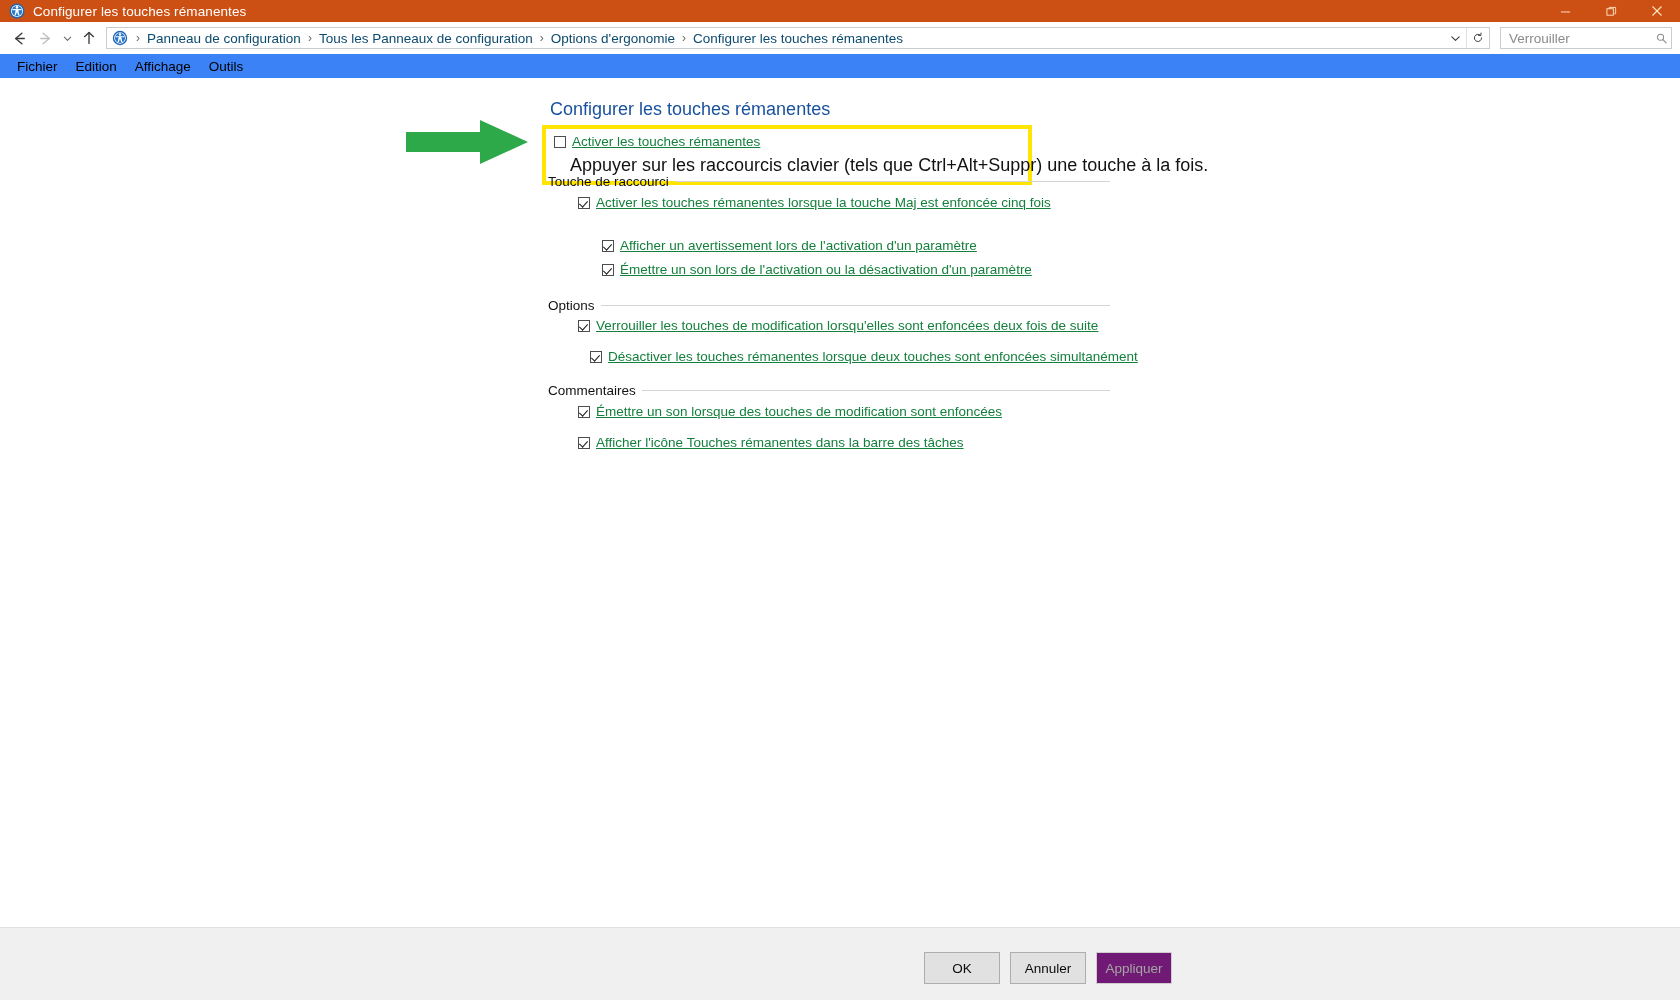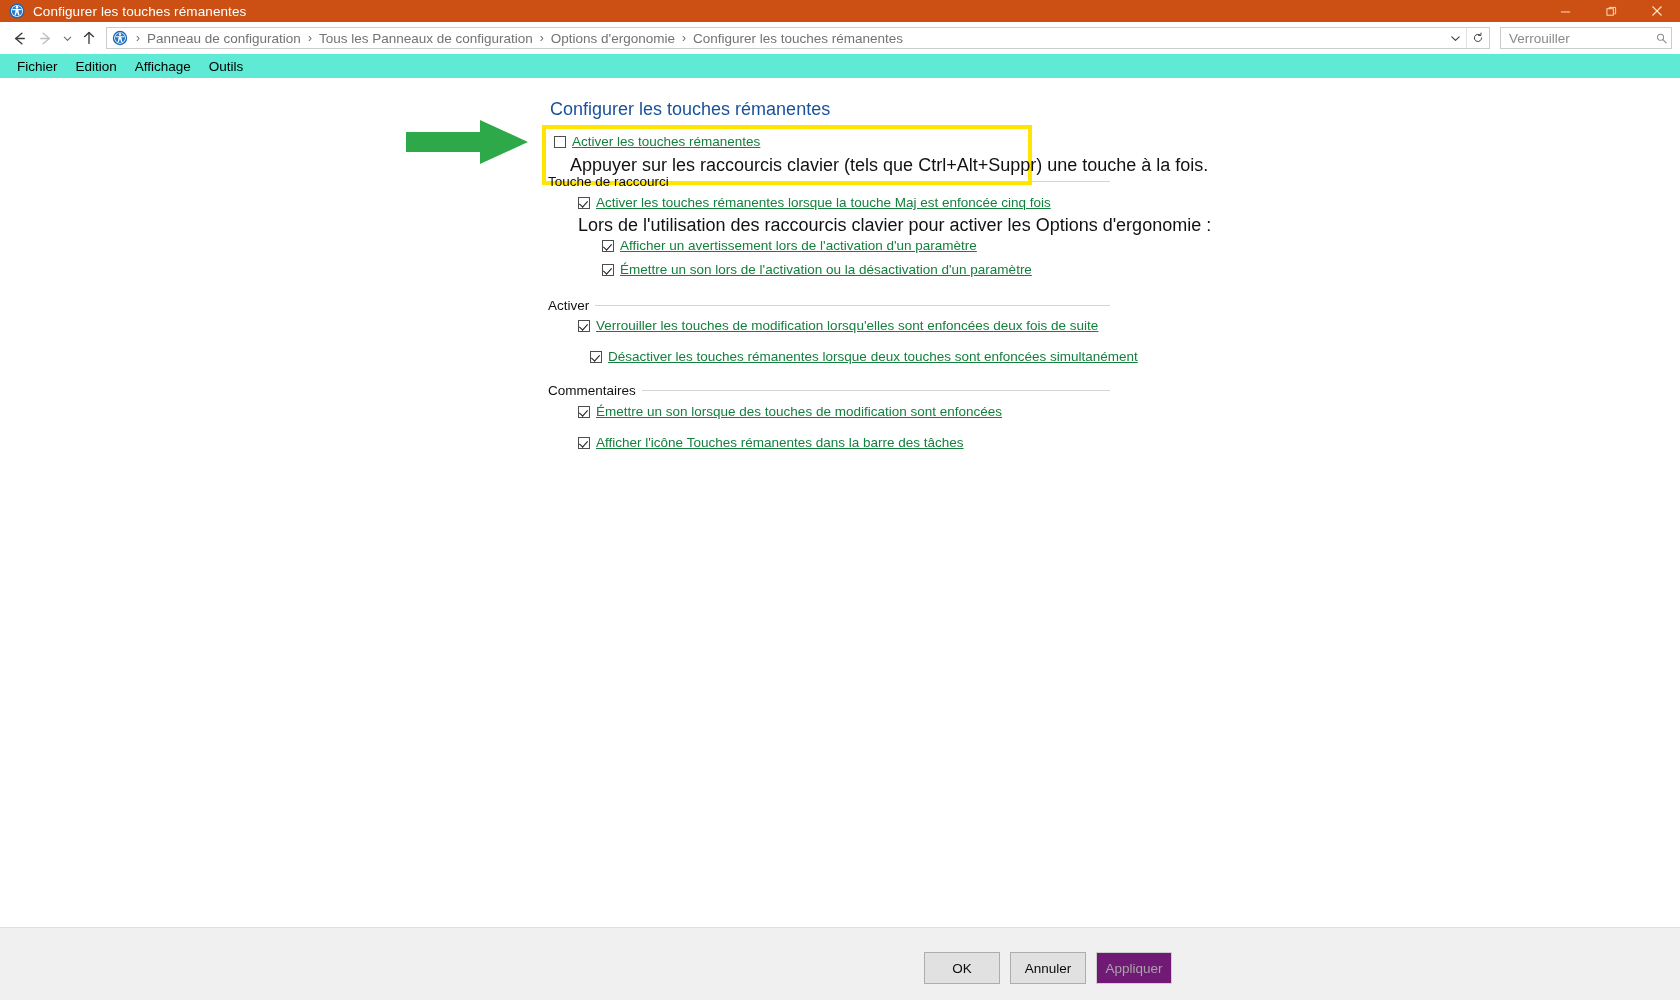--- a/index.html
+++ b/index.html
@@ -92,21 +92,21 @@
     min-width: 0;
   }
   .crumb-icon {
     width: 16px;
     height: 16px;
     margin: 0 4px 0 5px;
     flex: 0 0 auto;
   }
   .crumb {
     font-size: 13.5px;
-    color: #737373;
+    color: #0c4a6e;
     white-space: nowrap;
     padding: 0 3px;
   }
   .crumb-sep {
     color: #6d6d6d;
     font-size: 12px;
     padding: 0 4px;
     flex: 0 0 auto;
   }
   .crumb-spacer { flex: 1 1 auto; }
@@ -146,21 +146,21 @@
     justify-content: center;
     flex: 0 0 auto;
   }
 
   
   .menubar {
     height: 24px;
     display: flex;
     align-items: center;
     padding-left: 8px;
-    background: #5eead4;
+    background: #3b82f6;
   }
   .menu-item {
     font-size: 13.5px;
     color: #000000;
     padding: 2px 9px;
     white-space: nowrap;
   }
 
   
   .content {
@@ -421,36 +421,33 @@
   <div class="group-header" style="left:548px; top:96px;">
     <span class="gh-text">Touche de raccourci</span>
     <span class="gh-line"></span>
   </div>
 
   <div class="row" style="left:578px; top:117px;">
     <span class="cb checked"></span>
     <span class="lbl">Activer les touches rémanentes lorsque la touche Maj est enfoncée cinq fois</span>
   </div>
 
-  <div class="row" style="left:578px; top:139px;">
-    <span class="subtext">Lors de l'utilisation des raccourcis clavier pour activer les Options d'ergonomie :</span>
-  </div>
 
   <div class="row" style="left:602px; top:160px;">
     <span class="cb checked"></span>
     <span class="lbl">Afficher un avertissement lors de l'activation d'un paramètre</span>
   </div>
 
   <div class="row" style="left:602px; top:184px;">
     <span class="cb checked"></span>
     <span class="lbl">Émettre un son lors de l'activation ou la désactivation d'un paramètre</span>
   </div>
 
   <div class="group-header" style="left:548px; top:220px;">
-    <span class="gh-text">Activer</span>
+    <span class="gh-text">Options</span>
     <span class="gh-line"></span>
   </div>
 
   <div class="row" style="left:578px; top:240px;">
     <span class="cb checked"></span>
     <span class="lbl">Verrouiller les touches de modification lorsqu'elles sont enfoncées deux fois de suite</span>
   </div>
 
   <div class="row" style="left:578px; top:271px;padding-left:12px;">
     <span class="cb checked"></span>

